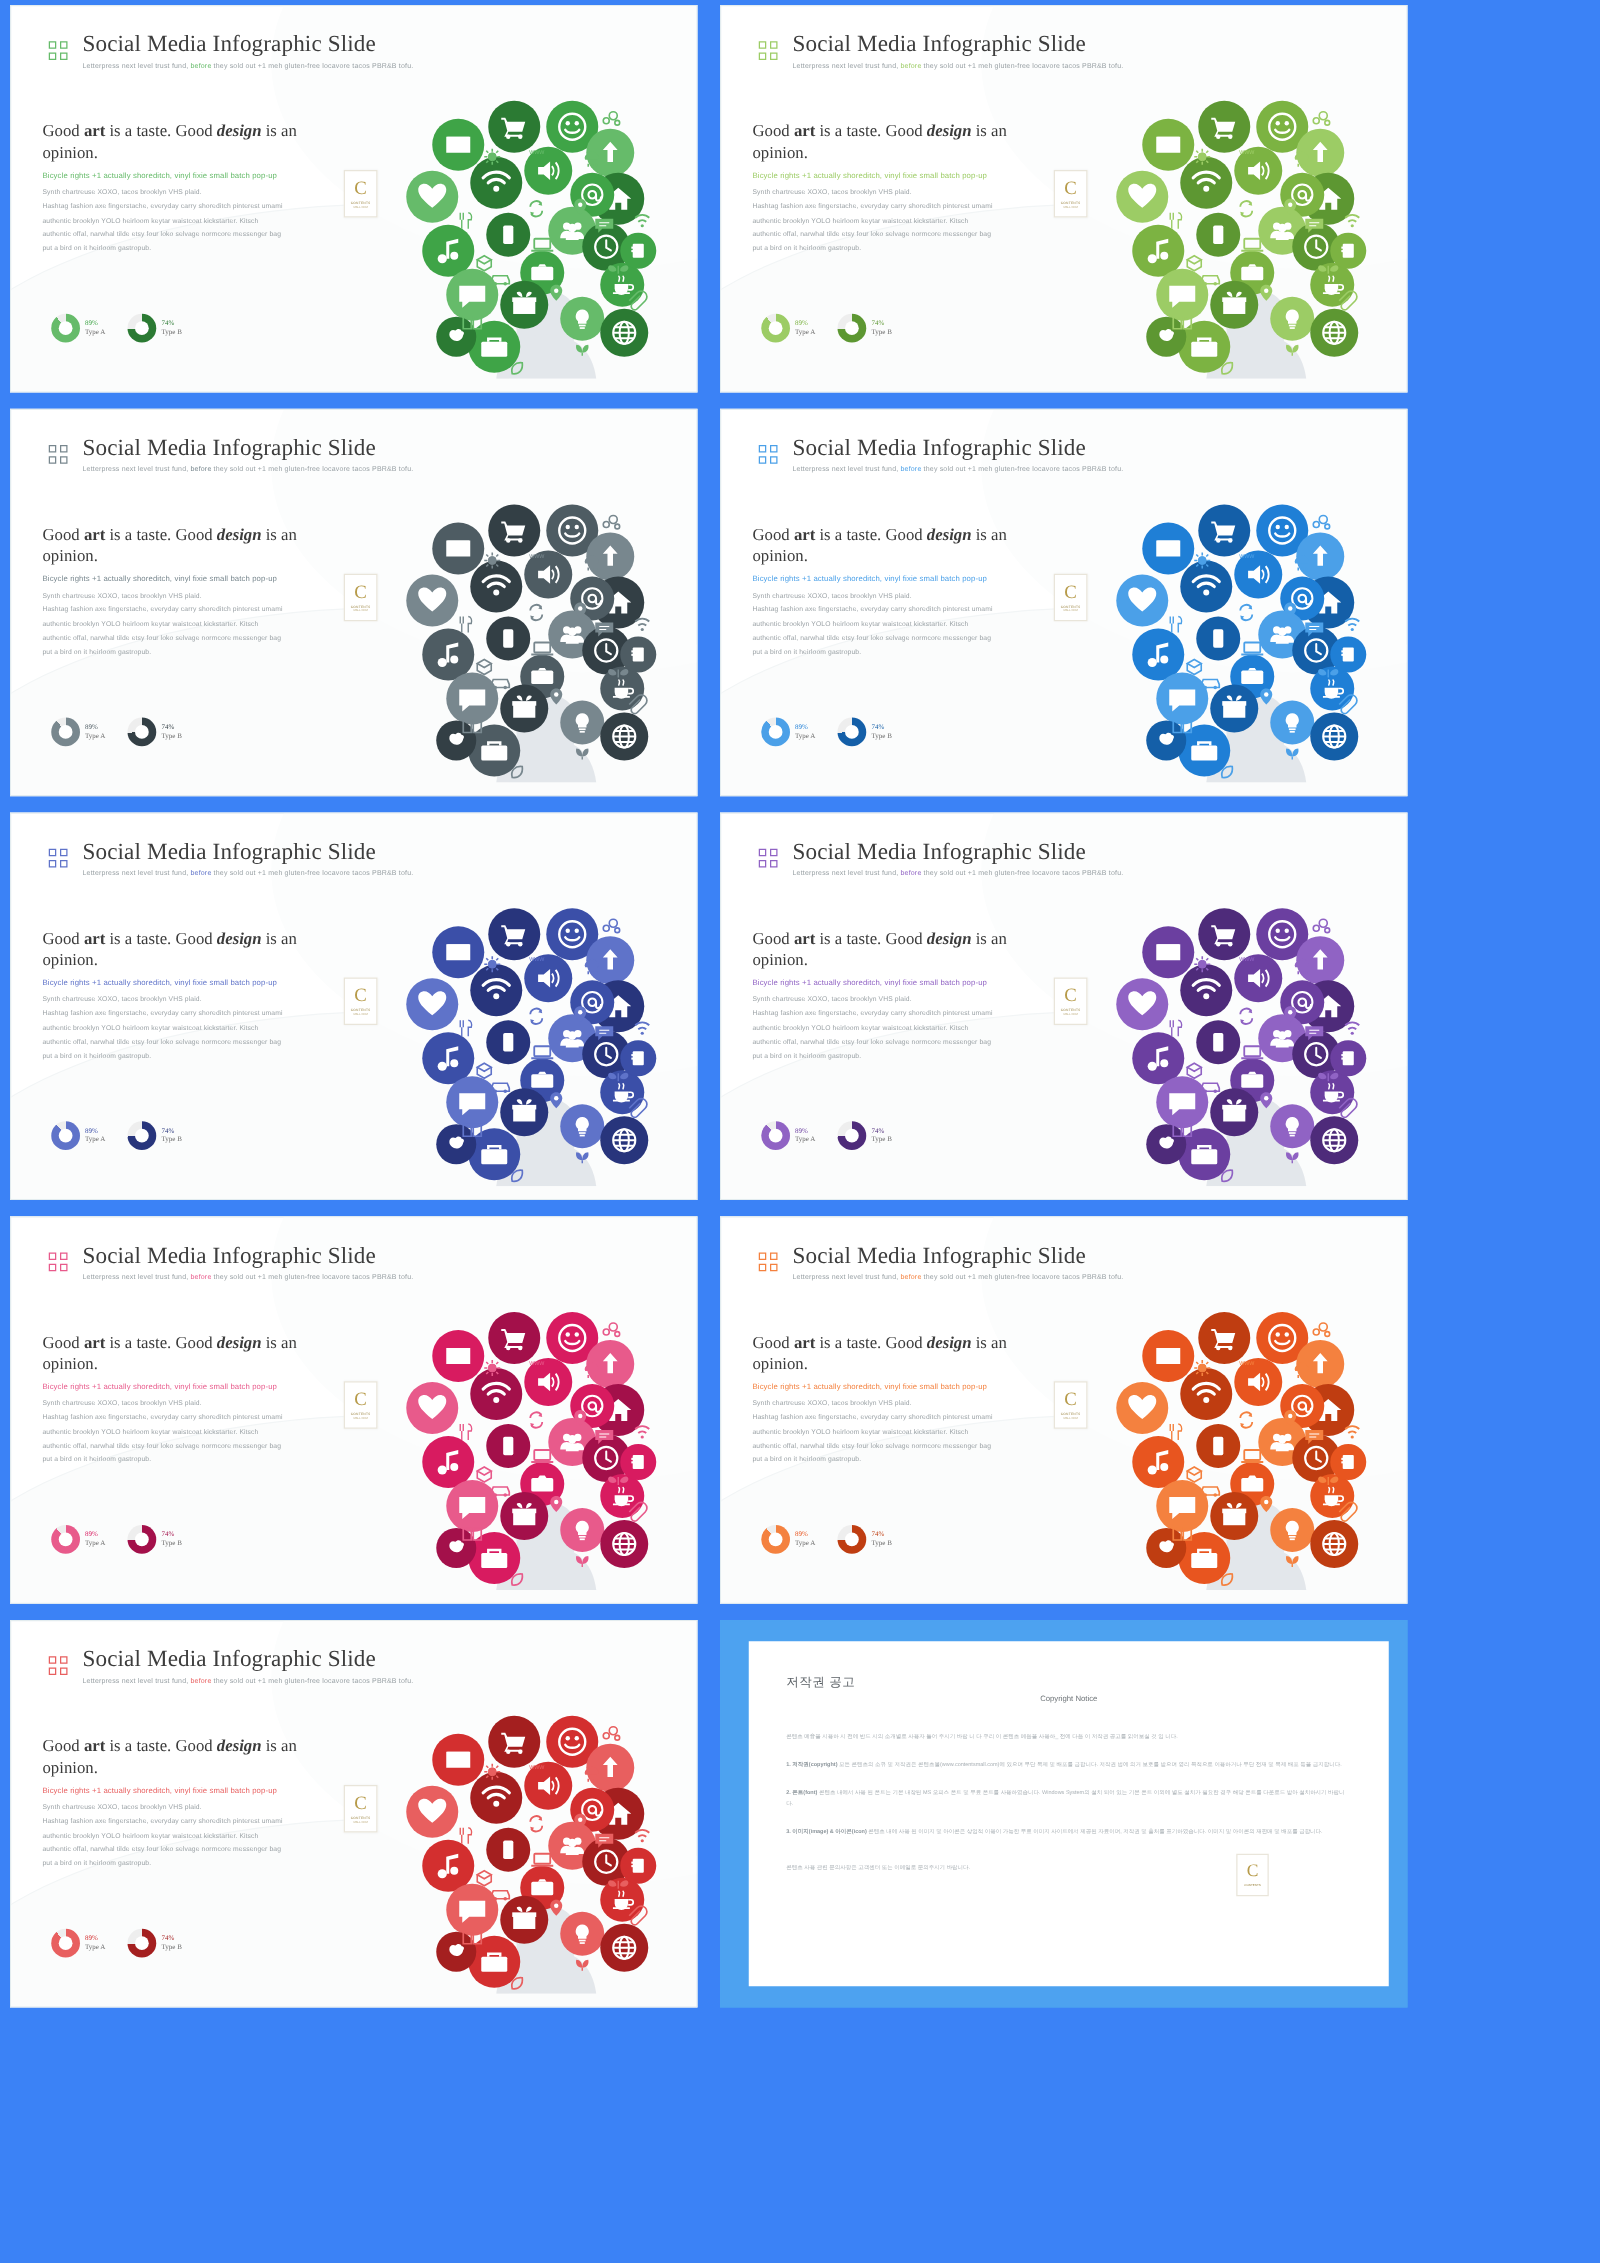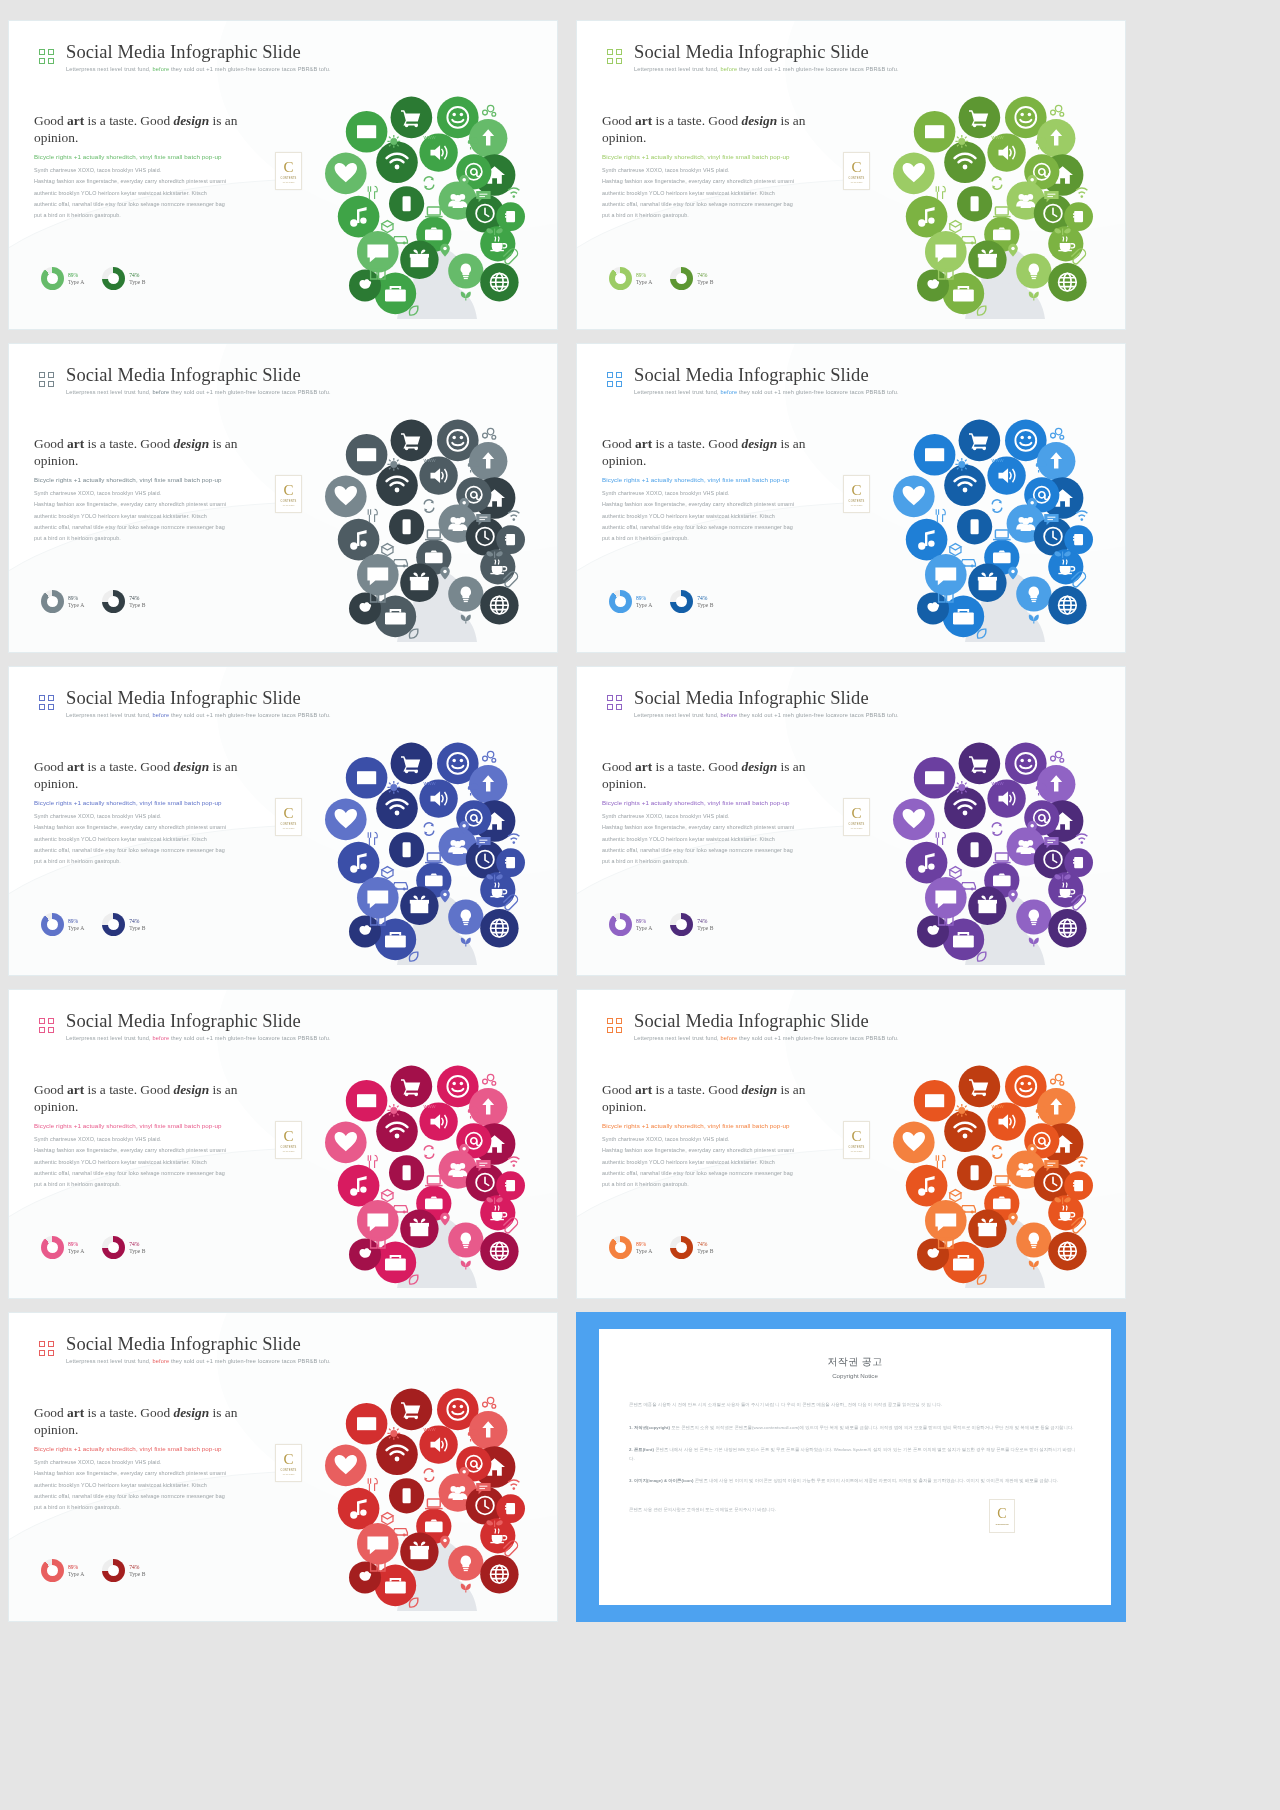--- a/index.html
+++ b/index.html
@@ -5,22 +5,22 @@
   * { box-sizing: border-box; margin: 0; padding: 0; }
   html, body {
     width: 1280px; height: 1810px;
     background: #ffffff;
     font-family: "Liberation Sans", sans-serif;
     overflow: hidden;
   }
   #sheet {
     position: relative;
     width: 1280px; height: 1810px;
-    background: #e5e5e5;
-    padding: 20px 0 0 0;
+    background: #3b82f6;
+    padding: 4px 0 0 0;
   }
   .grid {
     display: grid;
     grid-template-columns: 550px 550px;
     grid-auto-rows: 310px;
     column-gap: 18px;
     row-gap: 13px;
     margin-left: 8px;
   }
   
@@ -105,21 +105,21 @@
   
   .cslide {
     position: relative; width: 550px; height: 310px;
     background: #4da2f0; border: 1px solid #4da2f0;
     padding: 16px 14px 16px 22px;
   }
   .cinner {
     width: 100%; height: 100%; background: #fff;
     padding: 26px 30px 10px 30px; position: relative; overflow: hidden;
   }
-  .c-title { text-align: center; font-size: 10px; color: #5b6166; letter-spacing: .4px; }
+  .c-title { font-size: 10px; color: #5b6166; letter-spacing: .4px; }
   .c-title-en { text-align: center; font-size: 6.2px; color: #6d7377; margin-top: 3px; }
   .c-lead { font-size: 4.4px; color: #a9b0b5; line-height: 1.95; margin-top: 22px; }
   .c-item { font-size: 4.4px; color: #a9b0b5; line-height: 1.95; margin-top: 14px; }
   .c-item b { color: #8d969c; }
   .c-foot { font-size: 4.4px; color: #a9b0b5; line-height: 1.95; margin-top: 20px; }
   .c-stamp {
     position: absolute; right: 96px; bottom: 72px;
     width: 26px; height: 34px; background: #fff; border: 1px solid #e9e5da;
     display: flex; flex-direction: column; align-items: center; justify-content: center;
   }

